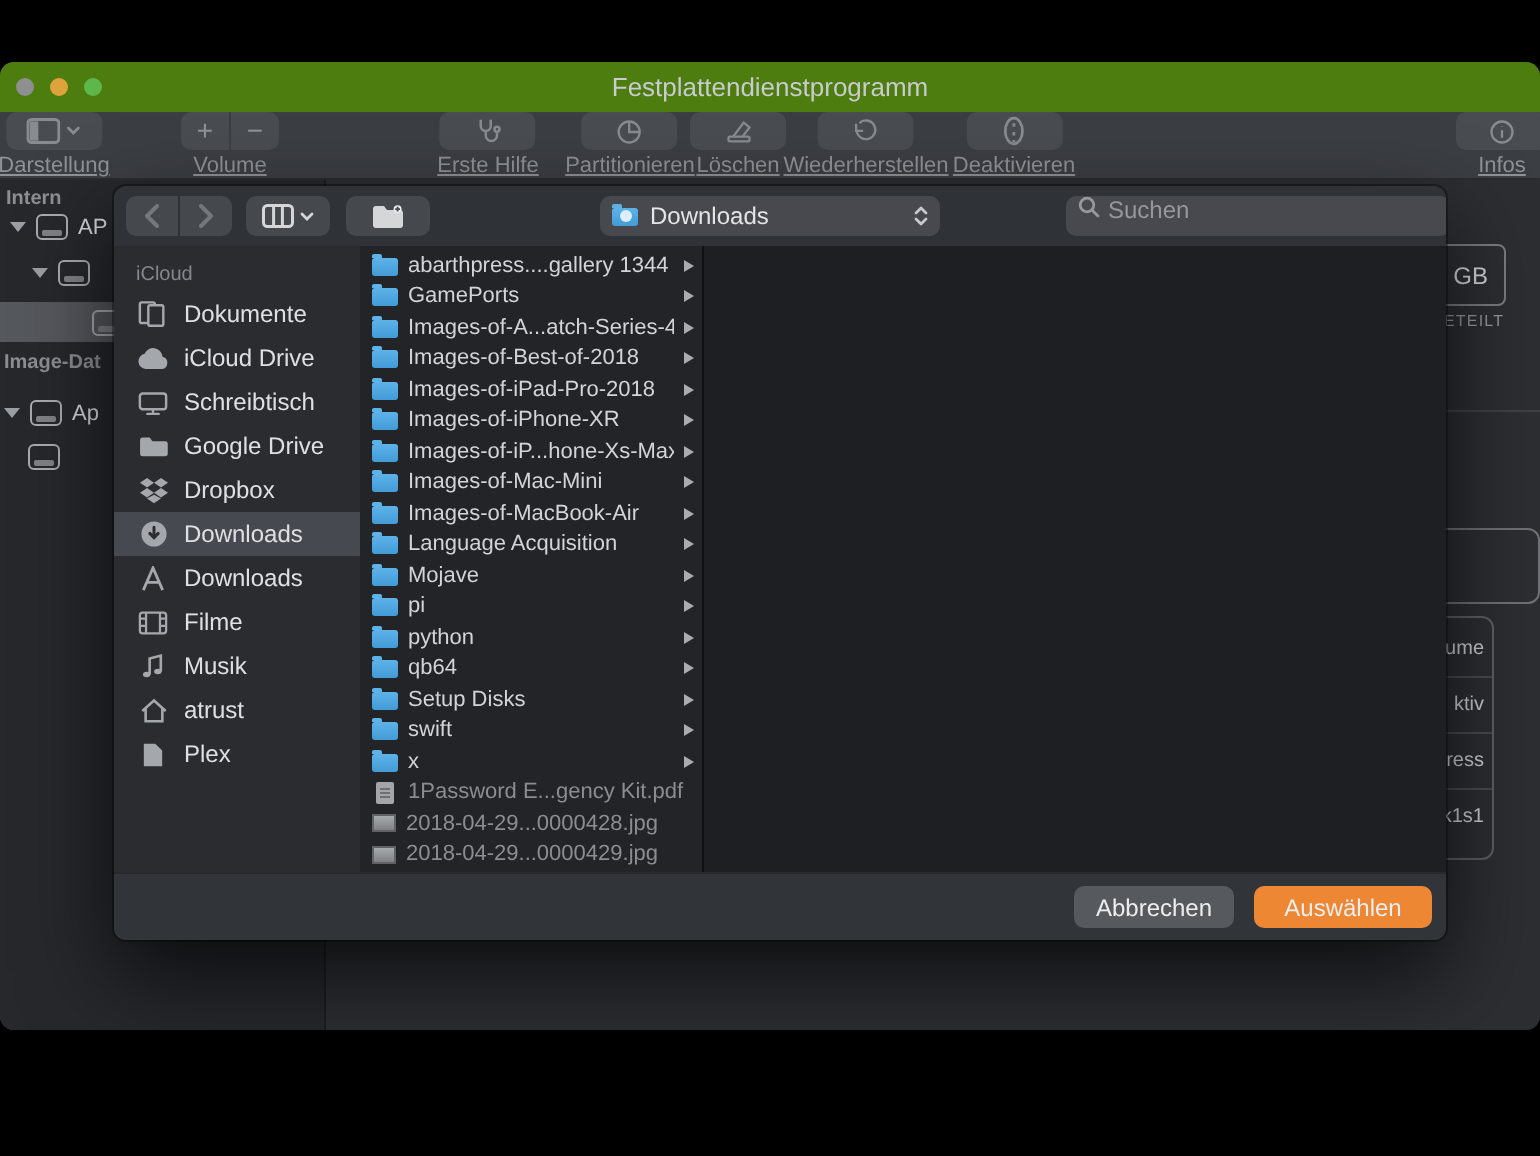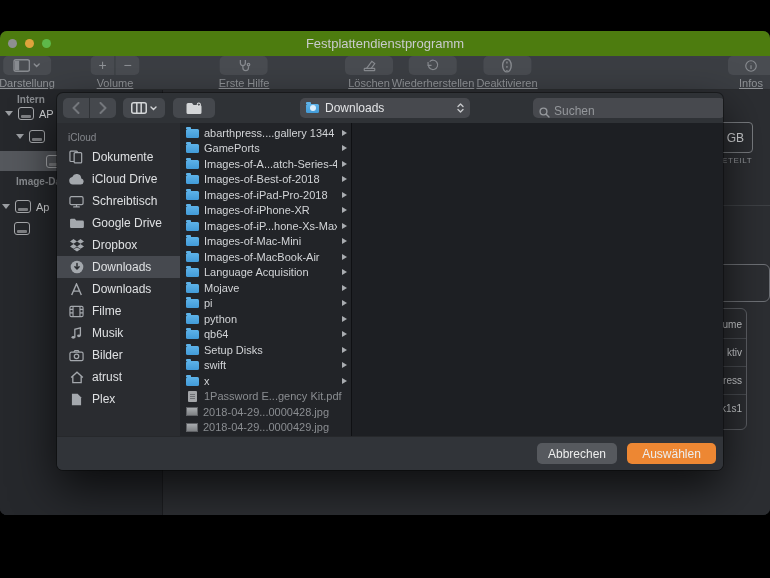--- a/index.html
+++ b/index.html
@@ -20,21 +20,21 @@
   .tb-btn{height:19px;min-width:38px;border-radius:5px;background:#494c51;color:#888b90;
           display:flex;align-items:center;justify-content:center;gap:3px;padding:0 4px;}
   .tb-seg{display:flex;height:19px;border-radius:5px;overflow:hidden;}
   .tb-seg span{width:24px;background:#494c51;color:#909398;font-size:14px;line-height:17px;
                display:flex;align-items:center;justify-content:center;}
   .tb-seg span+span{border-left:1px solid #3b3e43;}
   .tb-label{font-size:11px;color:#8f9296;margin-top:2px;white-space:nowrap;text-decoration:underline;}
   
   .content{position:absolute;top:59px;left:0;right:0;bottom:0;background:#2c2e32;}
   .bg-sidebar{position:absolute;left:0;top:0;width:162px;height:100%;background:#26282c;border-right:1px solid #1c1d20;}
-  .bg-label{position:absolute;font-size:10px;font-weight:bold;color:#8b8e92;white-space:nowrap;margin-left:14px;}
+  .bg-label{position:absolute;font-size:10px;font-weight:bold;color:#8b8e92;white-space:nowrap;}
   .bg-row{position:absolute;display:flex;align-items:center;gap:5px;white-space:nowrap;}
   .bg-text{font-size:11px;color:#d6d8da;}
   .tri-down{width:0;height:0;border-left:4px solid transparent;border-right:4px solid transparent;border-top:5px solid #9b9ea2;}
   .disk-icon{width:14px;height:11px;border:1.5px solid #a9abae;border-radius:3px;position:relative;flex:none;}
   .disk-icon::after{content:"";position:absolute;left:2px;right:2px;bottom:1px;height:3px;border-radius:1px;background:#808periphery285;background:#808285;}
   .bg-sel{position:absolute;left:0;width:62px;height:20px;background:#55585d;display:flex;align-items:center;}
   .gb-box{position:absolute;border:1px solid #797c80;border-radius:4px;color:#d2d4d6;font-size:12px;
           display:flex;align-items:center;justify-content:flex-end;padding-right:8px;box-sizing:border-box;}
   .eteilt{position:absolute;font-size:8px;letter-spacing:.6px;color:#979a9e;}
   .hline{position:absolute;height:1px;background:#3e4145;}
@@ -55,21 +55,21 @@
           display:flex;align-items:center;justify-content:center;gap:3px;}
   .view-btn{left:66px;width:42px;}
   .newfolder-btn{left:116px;width:42px;}
   .path-select{position:absolute;left:243px;top:5px;width:170px;height:20px;background:#47494e;border-radius:5px;
                display:flex;align-items:center;padding:0 6px;gap:6px;color:#e3e4e6;font-size:12px;box-sizing:border-box;}
   .path-chevrons{margin-left:auto;color:#c6c8cb;display:flex;}
   .dl-folder{width:13px;height:9px;background:linear-gradient(#5db2e8,#429bd8);border-radius:1.5px;position:relative;flex:none;}
   .dl-folder::before{content:"";position:absolute;top:-2px;left:0;width:5px;height:2px;background:#5db2e8;border-radius:1px 1px 0 0;}
   .dl-folder::after{content:"";position:absolute;left:3.5px;top:1.5px;width:6px;height:6px;border-radius:50%;background:#ddeefb;}
   .search-field{position:absolute;left:476px;top:5px;width:192px;height:20px;background:#47494e;border-radius:5px;
-                display:flex;align-items:flex-end;padding:0 6px;gap:4px;color:#95989c;box-sizing:border-box;}
+                display:flex;align-items:flex-start;padding:0 6px;gap:4px;color:#95989c;box-sizing:border-box;}
   .search-field input{background:transparent;border:0;outline:0;color:#dcdee0;font-size:12px;width:100%;font-family:inherit;padding:0;}
   .search-field input::placeholder{color:#94979b;}
   .dlg-body{flex:1;display:flex;min-height:0;}
   .dlg-sidebar{width:123px;flex:none;background:#2a2c30;padding-top:2px;overflow:hidden;}
   .side-header{font-size:10px;color:#84878c;padding:7px 0 3px 11px;}
   .side-row{height:22px;display:flex;align-items:center;padding-left:11px;gap:7px;font-size:12px;color:#dee0e2;white-space:nowrap;}
   .side-row.sel{background:#46494f;}
   .side-ic{width:17px;display:flex;justify-content:center;color:#a4a8ad;flex:none;}
   .browser{flex:1;display:flex;min-width:0;}
   .col1{width:172px;flex:none;background:#222428;border-right:1px solid #0f1013;padding-top:2px;overflow:hidden;box-sizing:border-box;}
@@ -132,20 +132,31 @@
             <span style="display: flex;">
               <svg width="15" height="15" viewBox="0 0 24 24" fill="none" stroke="currentColor" stroke-width="2">
                 <path d="M6 3v5a4 4 0 0 0 8 0V3"></path>
                 <path d="M10 12v3.5a4.5 4.5 0 0 0 9 0V13"></path>
                 <circle cx="19" cy="10.5" r="2"></circle>
               </svg>
             </span>
           </div>
           <span class="tb-label">Erste Hilfe</span>
         </div>
+        <div class="tb-item" style="left: 315px;">
+          <div class="tb-btn" style="width: 40px;">
+            <span style="display: flex;">
+              <svg width="14" height="14" viewBox="0 0 24 24" fill="none" stroke="currentColor" stroke-width="2">
+                <circle cx="12" cy="12" r="9"></circle>
+                <path d="M12 3v9h9"></path>
+              </svg>
+            </span>
+          </div>
+          <span class="tb-label">Partitionieren</span>
+        </div>
         <div class="tb-item" style="left: 369px;">
           <div class="tb-btn" style="width: 40px;">
             <span style="display: flex;">
               <svg width="15" height="14" viewBox="0 0 24 24" fill="none" stroke="currentColor" stroke-width="2">
                 <rect x="3" y="16" width="18" height="4" rx="1"></rect>
                 <path d="M7 16L16 4l5 4-6 8"></path>
               </svg>
             </span>
           </div>
           <span class="tb-label">Löschen</span>
@@ -350,30 +361,20 @@
               <svg width="13" height="14" viewBox="0 0 14 14">
                 <path d="M5.2 11.5V3l6-1.6V10" fill="none" stroke="currentColor" stroke-width="1.4"></path>
                 <ellipse cx="3.6" cy="11.6" rx="2" ry="1.5" fill="currentColor"></ellipse>
                 <ellipse cx="9.6" cy="10" rx="2" ry="1.5" fill="currentColor"></ellipse>
               </svg>
             </span>
             <span>Musik</span>
           </div>
           <div class="side-row">
             <span class="side-ic">
-              <svg width="15" height="13" viewBox="0 0 16 13" fill="none" stroke="currentColor" stroke-width="1.3">
-                <rect x="1" y="3" width="14" height="9" rx="1.5"></rect>
-                <path d="M5.2 3l1-1.6h3.6L10.8 3"></path>
-                <circle cx="8" cy="7.4" r="2.4"></circle>
-              </svg>
-            </span>
-            <span>Bilder</span>
-          </div>
-          <div class="side-row">
-            <span class="side-ic">
               <svg width="14" height="13" viewBox="0 0 15 14" fill="none" stroke="currentColor" stroke-width="1.4">
                 <path d="M1.2 7L7.5 1.3 13.8 7M3 5.8v6.7h9V5.8"></path>
               </svg>
             </span>
             <span>atrust</span>
           </div>
           <div class="side-row">
             <span class="side-ic">
               <svg width="11" height="13" viewBox="0 0 12 14">
                 <path d="M1 0.8h6.2L11 4.6v8.6H1z" fill="currentColor"></path>

